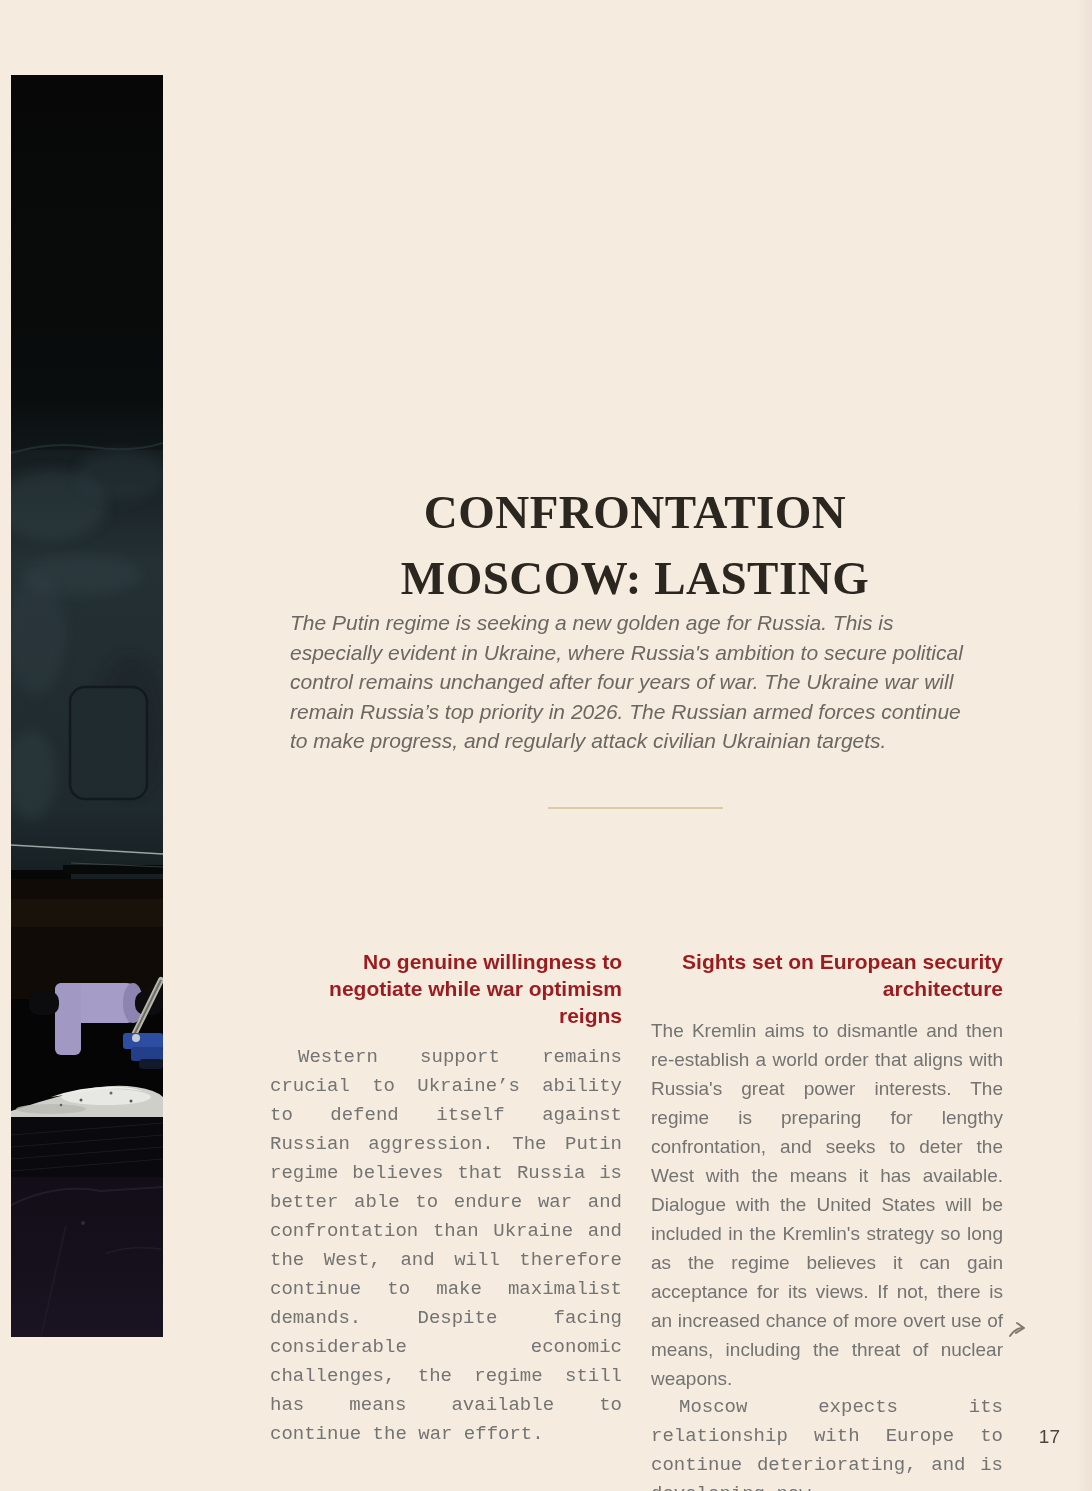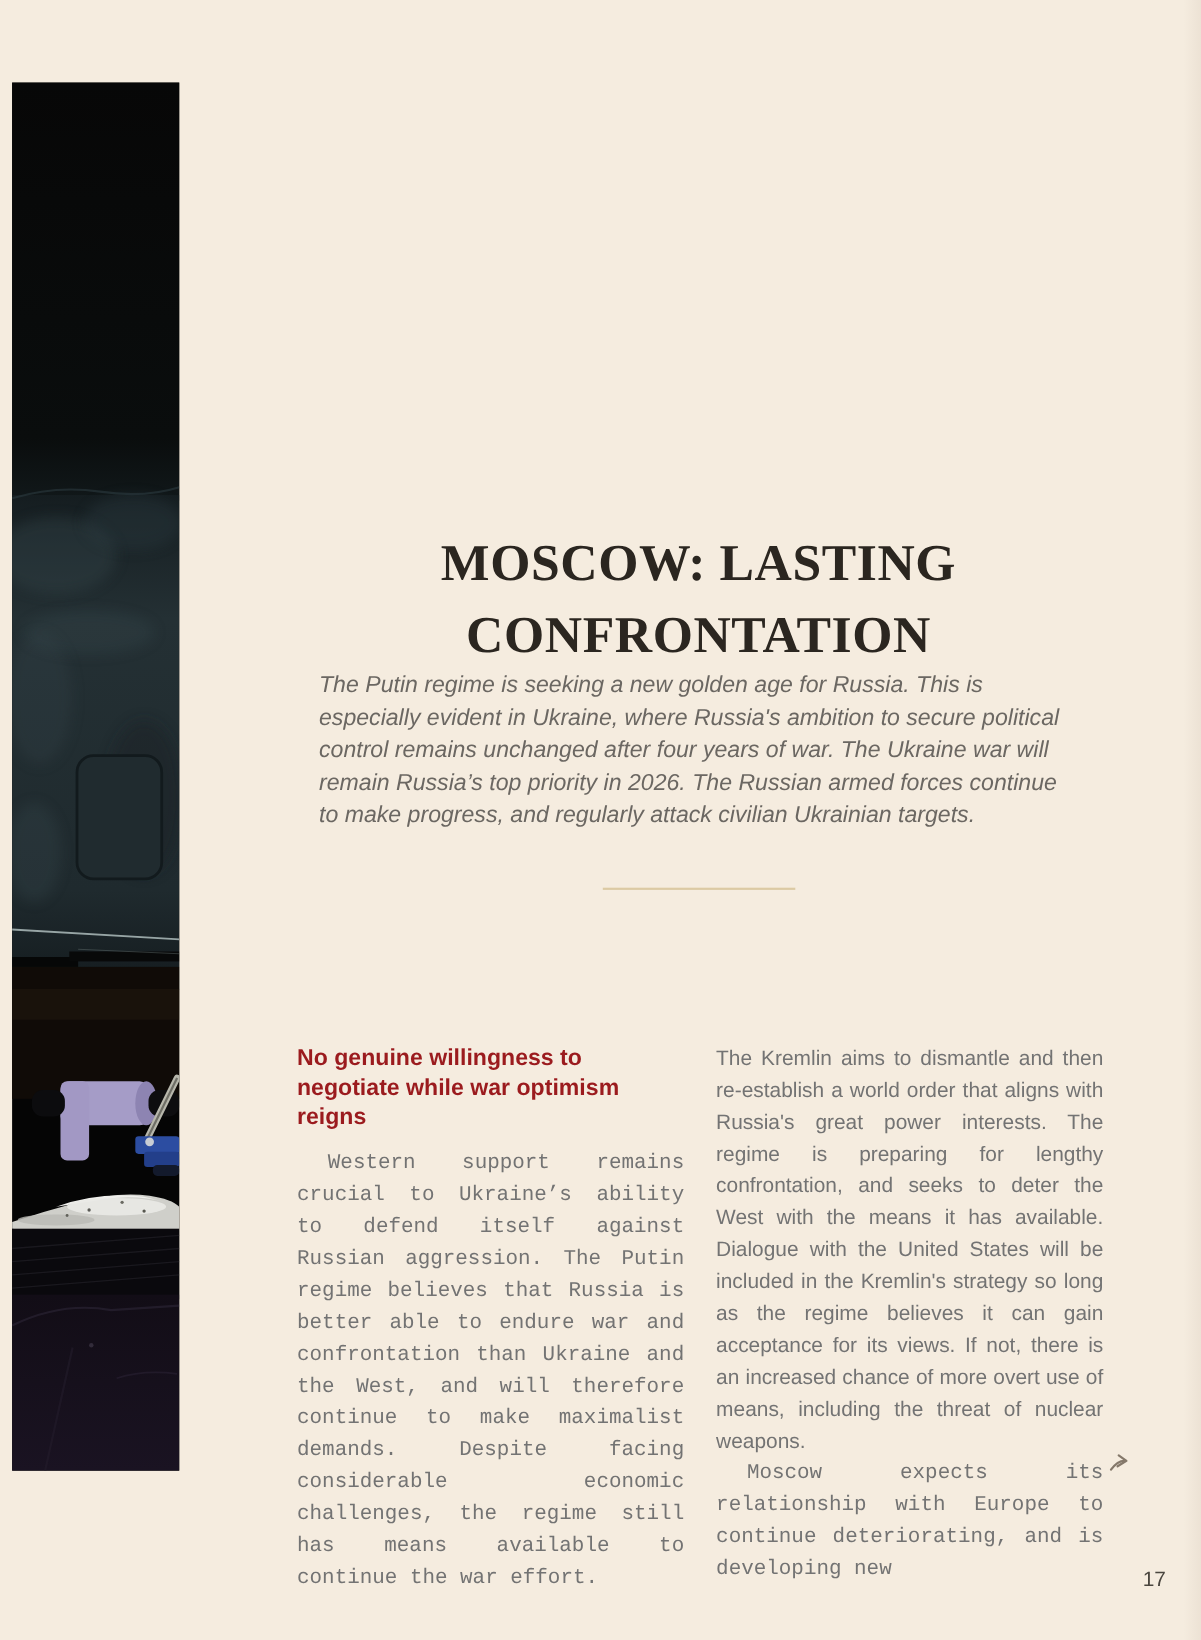--- a/index.html
+++ b/index.html
@@ -42,20 +42,21 @@
   }
   .column{
     position:absolute;top:948px;width:352px;
   }
   .col-left{left:270px;}
   .col-right{left:651px;}
   .col-heading{
     font-size:21px;font-weight:700;line-height:27px;
     color:#9b1b1e;
     margin:0 0 14px 0;
+    text-align:right;
   }
   .col-body p{
     margin:0;
     font-size:19px;line-height:29px;
     text-align:justify;
     color:#737373;
   }
   .col-body p.indent{text-indent:28px;font-family:Liberation Mono, monospace;}
   .continuation-arrow{
     position:absolute;left:1008px;top:1318px;width:24px;height:24px;
@@ -151,36 +152,37 @@
 
     <rect x="0" y="1102" width="152" height="160" fill="url(#floorG)"></rect>
     <path d="M0 1130 Q45 1108 90 1116 L152 1112" fill="none" stroke="#272030" stroke-width="2" opacity="0.8"></path>
     <path d="M30 1262 L55 1150" stroke="#241d2c" stroke-width="2" opacity="0.6"></path>
     <path d="M95 1178 Q120 1170 150 1174" fill="none" stroke="#2a2233" stroke-width="1.5" opacity="0.6"></path>
     <circle cx="72" cy="1148" r="2" fill="#3a3342" opacity="0.8"></circle>
   </svg>
 </div>
 
 <h1 class="title">
+  <span>CONFRONTATION</span>
   <span>MOSCOW: LASTING</span>
-  <span>CONFRONTATION</span>
 </h1>
 
 <div class="intro">The Putin regime is seeking a new golden age for Russia. This is especially evident in Ukraine, where Russia's ambition to secure political control remains unchanged after four years of war. The Ukraine war will remain Russia’s top priority in 2026. The Russian armed forces continue to make progress, and regularly attack civilian Ukrainian targets.</div>
 
 <div class="divider"></div>
 
 <div class="column col-left">
   <h2 class="col-heading">No genuine willingness to negotiate while war optimism reigns</h2>
   <div class="col-body">
     <p class="indent">Western support remains crucial to Ukraine’s ability to defend itself against Russian aggression. The Putin regime believes that Russia is better able to endure war and confrontation than Ukraine and the West, and will therefore continue to make maximalist demands. Despite facing considerable economic challenges, the regime still has means available to continue the war effort.</p>
   </div>
 </div>
 
 <div class="column col-right">
+  <h2 class="col-heading">Sights set on European security architecture</h2>
   <div class="col-body">
     <p>The Kremlin aims to dismantle and then re-establish a world order that aligns with Russia's great power interests. The regime is preparing for lengthy confrontation, and seeks to deter the West with the means it has available. Dialogue with the United States will be included in the Kremlin's strategy so long as the regime believes it can gain acceptance for its views. If not, there is an increased chance of more overt use of means, including the threat of nuclear weapons.</p>
     <p class="indent">Moscow expects its relationship with Europe to continue deteriorating, and is developing new</p>
   </div>
 </div>
 
 <div class="continuation-arrow">
   <svg viewBox="0 0 24 24" width="24" height="24">
     <path d="M2 18 Q8 10 14 10" fill="none" stroke="#85796b" stroke-width="2" stroke-linecap="round"></path>
     <path d="M9 5 L16 10 L8 15" fill="none" stroke="#85796b" stroke-width="2" stroke-linejoin="round" stroke-linecap="round"></path>

